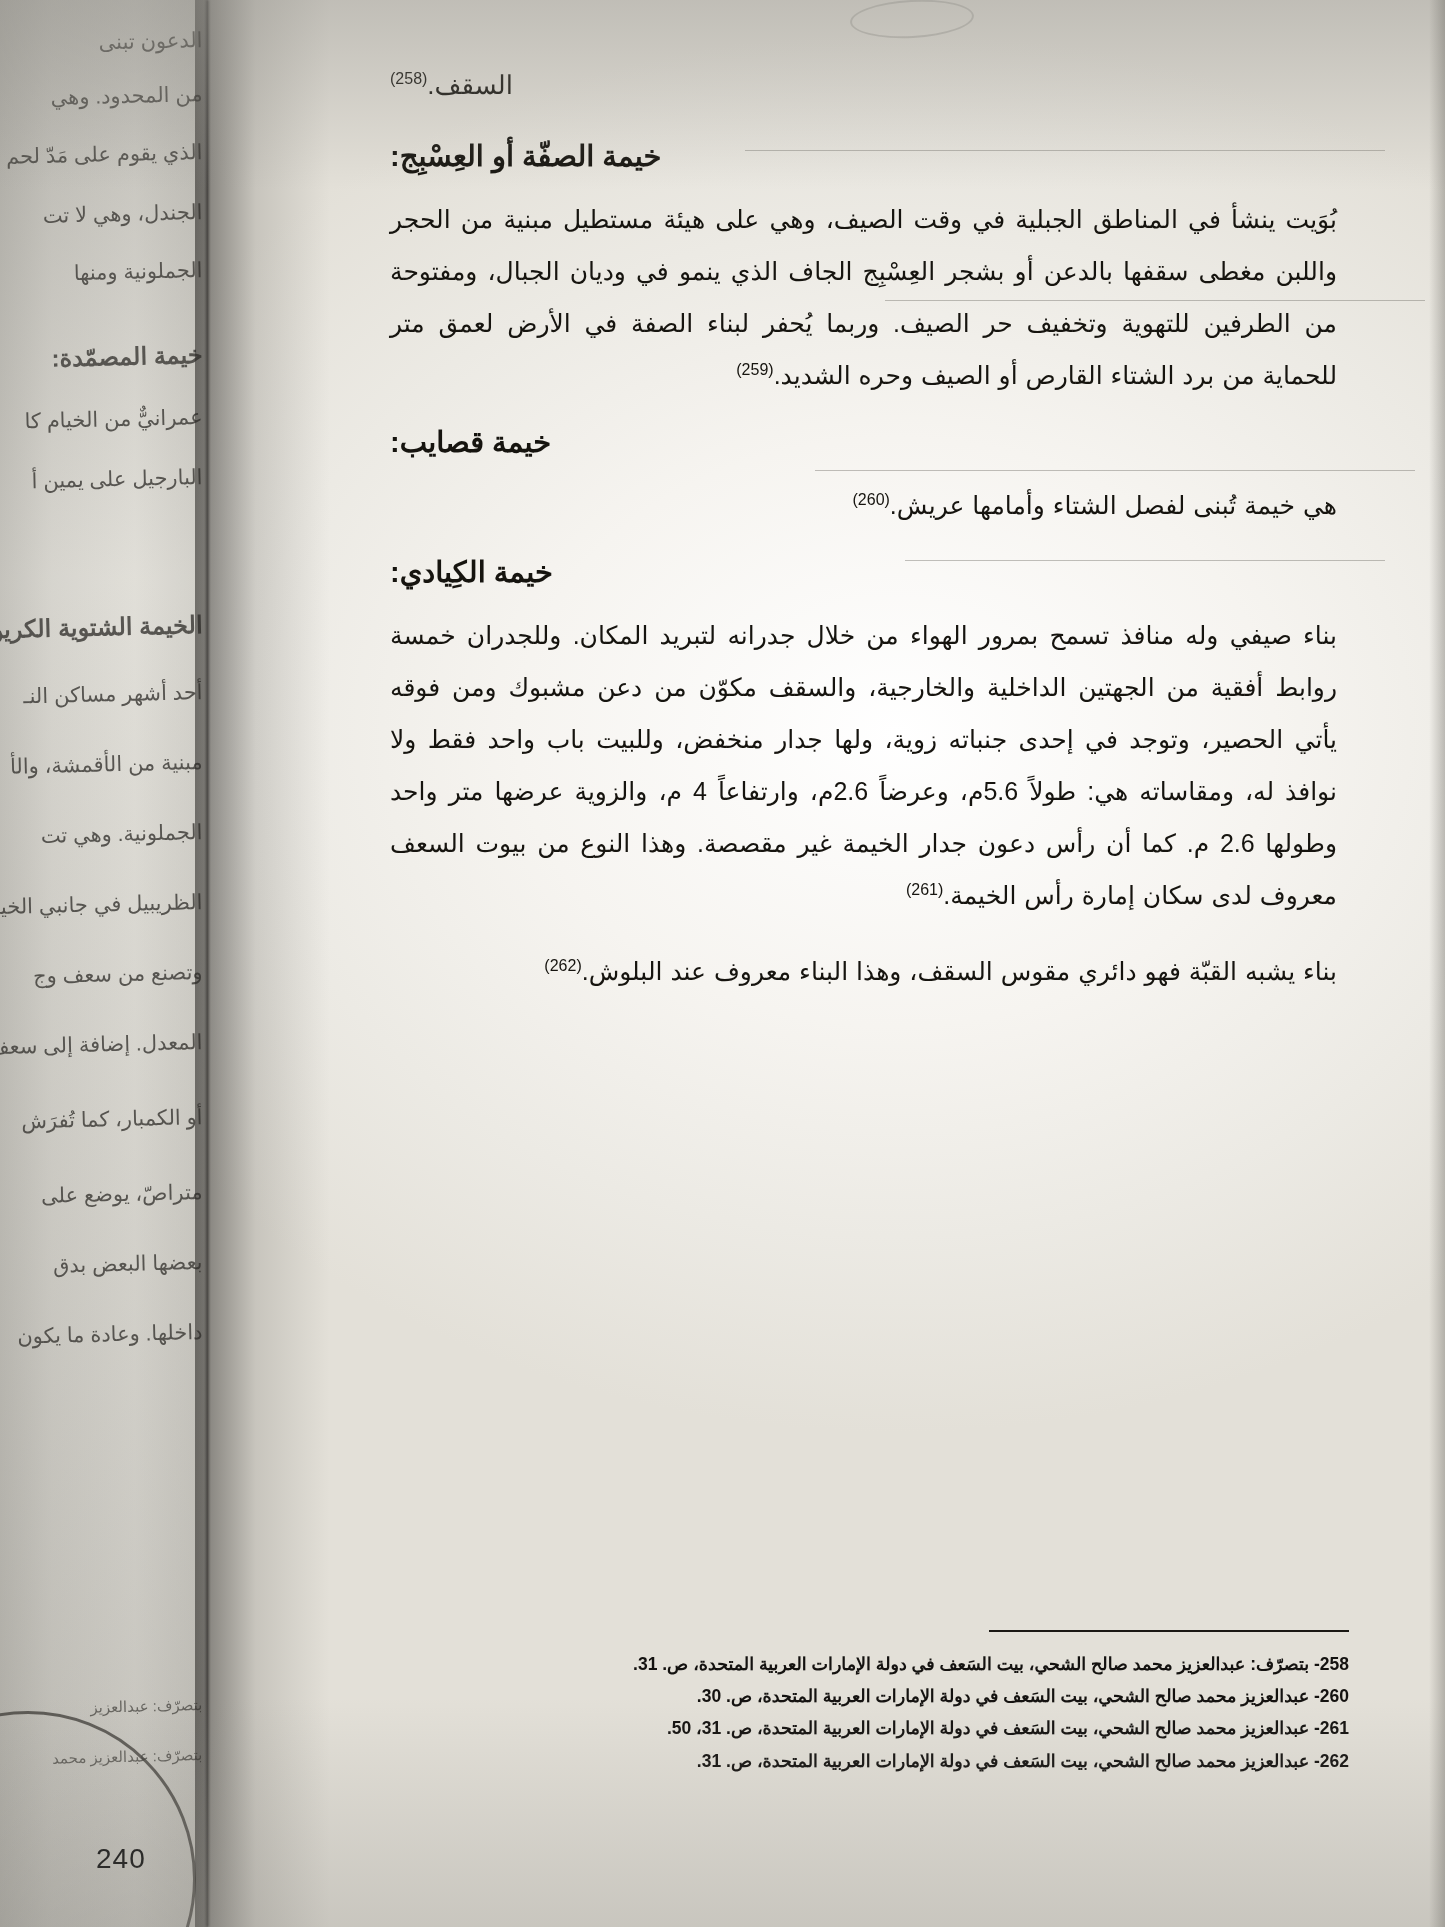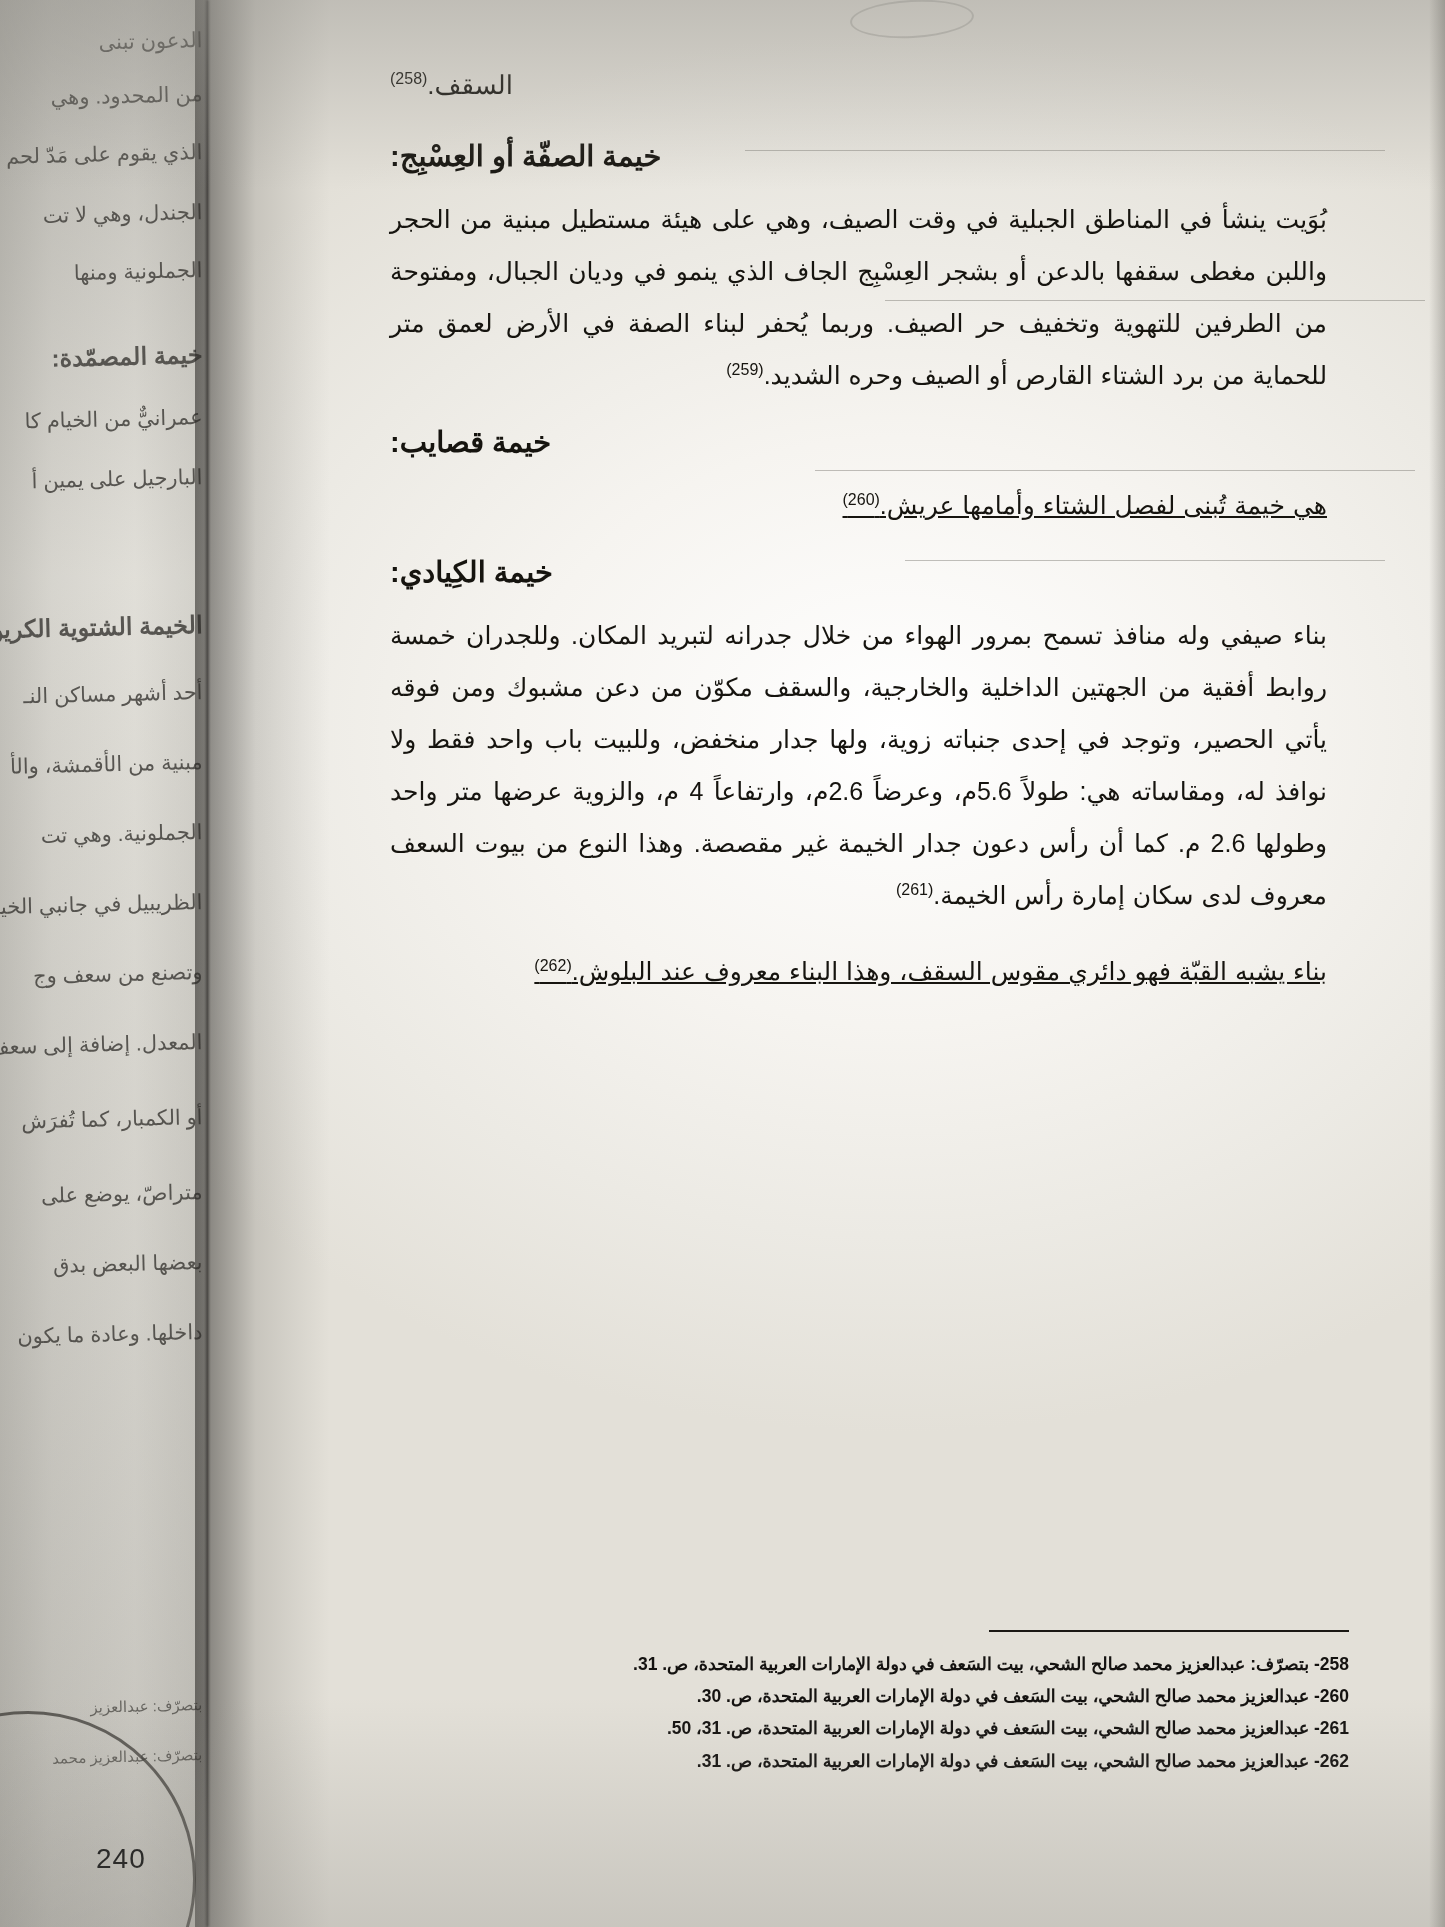--- a/index.html
+++ b/index.html
@@ -124,28 +124,27 @@
     font-weight: bold;
     margin: 0 0 20px 0;
     text-align: left;
     letter-spacing: 0.2px;
   }
   p.para {
     font-size: 25px;
     line-height: 2.08;
     text-align: justify;
     text-align-last: right;
-    margin: 0 10px 24px 0;
+    margin: 0 0 24px 0;
     word-spacing: 1px;
   }
   p.para .ref { font-size: 16px; vertical-align: super; }
   p.short {
     text-align: center;
     text-align-last: right;
-    text-decoration: underline;
   }
   .para-justified-wide {
     text-align: justify;
     text-align-last: right;
     line-height: 2.28;
     word-spacing: 3px;
   }
 
   
   .footnotes {

